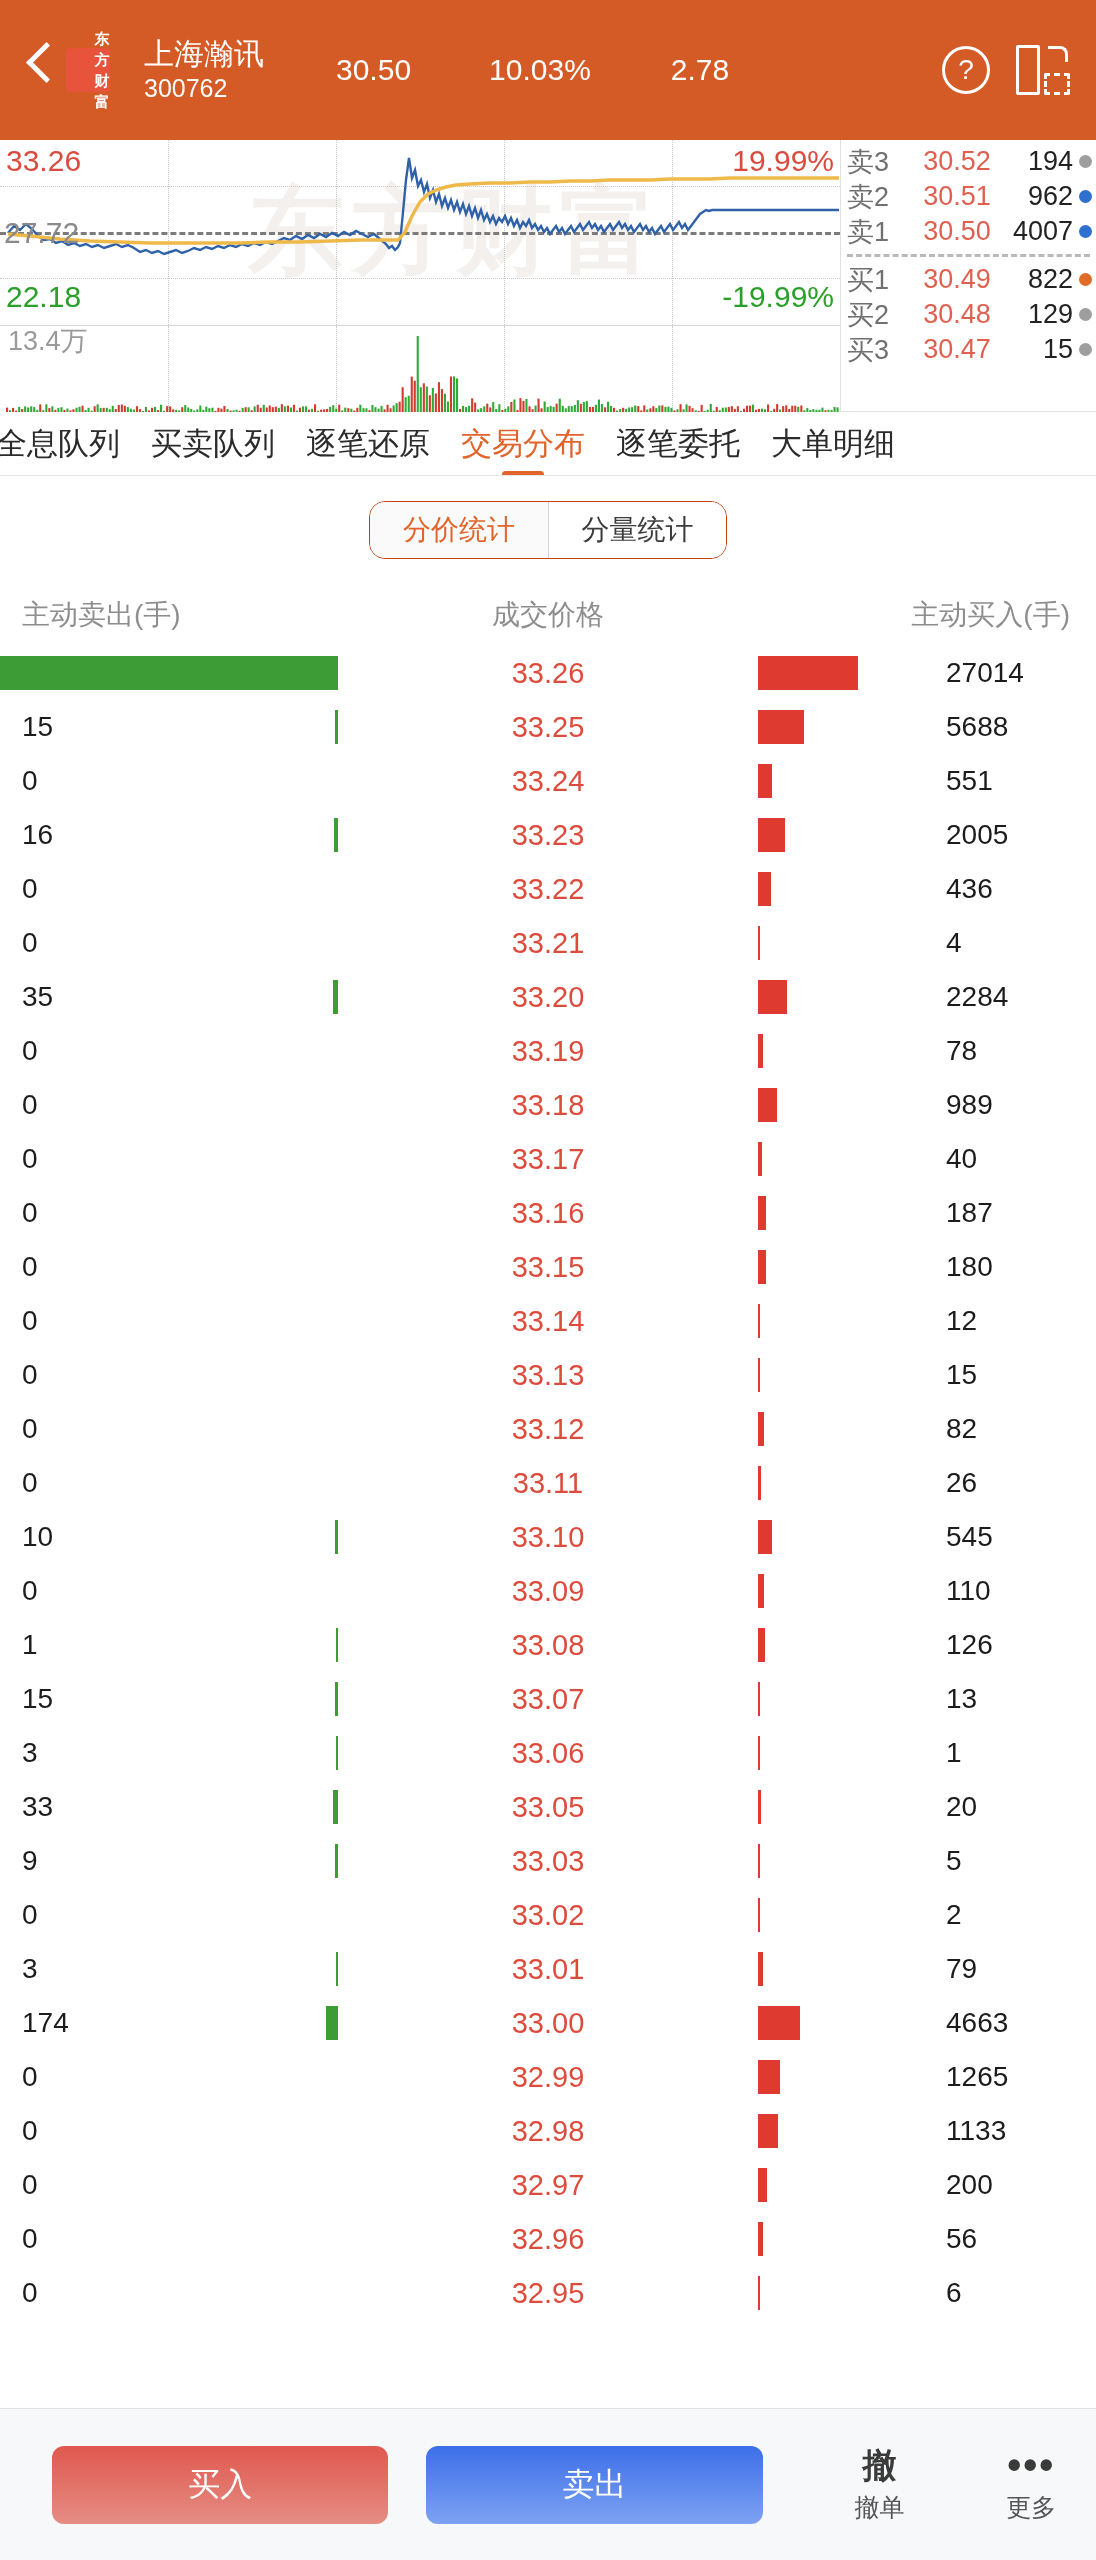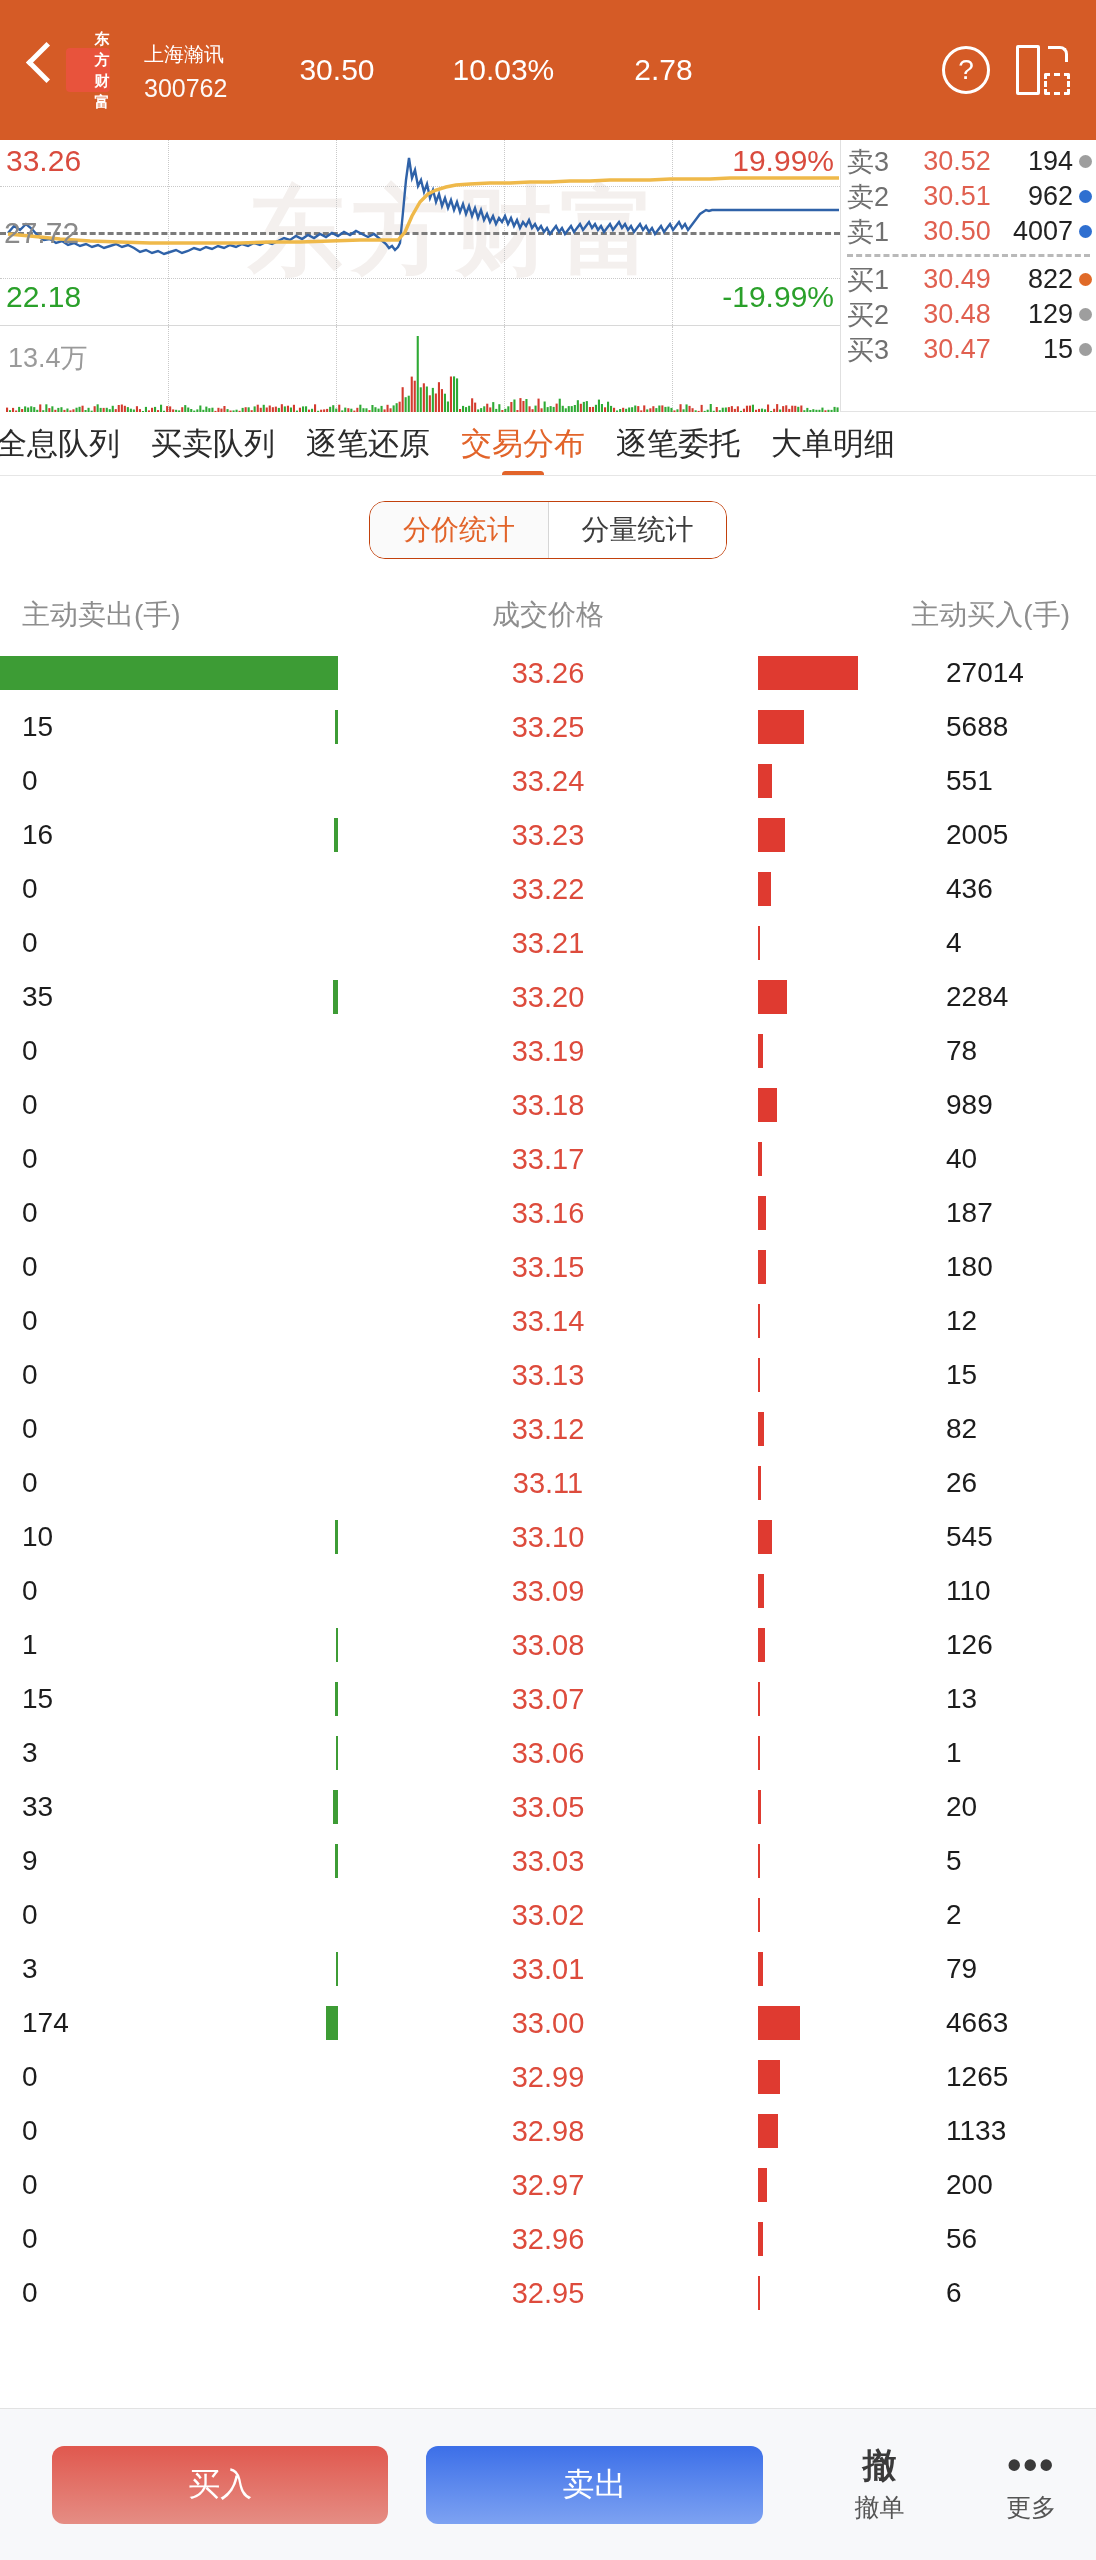--- a/index.html
+++ b/index.html
@@ -22,21 +22,21 @@
     transform:rotate(45deg);
   }
   .brand-badge {
     width:44px; height:44px; background:#e8533c; border-radius:4px;
     color:#fff; font-size:15px; line-height:21px; text-align:center;
     display:flex; flex-direction:column; justify-content:center;
     margin-left:2px; flex:0 0 auto; font-weight:700;padding-left:27px;
   }
   .brand-badge span { display:block; font-size:15px; letter-spacing:-1px; }
   .stock-id { margin-left:34px; flex:0 0 auto; }
-  .stock-name { color:#fff; font-size:20px; line-height:36px; }
+  .stock-name { color:#fff; font-size:30px; line-height:36px; }
   .stock-code { color:#fff; font-size:25px; line-height:32px; opacity:.97; }
   .hdr-quote {
     color:#fff; font-size:30px; text-align:center; flex:0 0 auto;
   }
   .q-price { margin-left:72px; }
   .q-pct   { margin-left:78px; }
   .q-chg   { margin-left:80px; }
   .hdr-icons { margin-left:auto; display:flex; align-items:center; gap:26px; }
   .ic-help {
     width:48px; height:48px; border:3px solid #fff; border-radius:50%;
@@ -55,21 +55,21 @@
   .chart .vol-pane  { position:absolute; left:0; top:185px; width:840px; height:87px; border-top:1px solid #d8d8d8; }
   .gridv { position:absolute; top:0; bottom:0; width:0; border-left:1px dotted #c9c9c9; }
   .gridh { position:absolute; left:0; right:0; height:0; border-top:1px dotted #c9c9c9; }
   .midline { position:absolute; left:0; right:0; top:92px; height:0; border-top:3px dashed #7b7b7b; }
   .lbl { position:absolute; font-size:30px; line-height:30px; white-space:nowrap; }
   .lbl-hi  { left:6px;  top:6px;   color:#d94b3e; }
   .lbl-hp  { right:6px; top:6px;   color:#d94b3e; }
   .lbl-mid { left:4px;  top:78px;  color:#8a8a8a; }
   .lbl-lo  { left:6px;  top:142px; color:#2aa02a; }
   .lbl-lp  { right:6px; top:142px; color:#2aa02a; }
-  .lbl-vol { left:8px;  top:17px;   color:#9a9a9a; font-size:27px; }
+  .lbl-vol { left:8px;  top:0;   color:#9a9a9a; font-size:27px; }
   .wmark {
     position:absolute; left:248px; top:28px; font-size:96px; color:#f4f0ee;
     font-weight:700; letter-spacing:8px; user-select:none; pointer-events:none;
   }
   .chart svg { position:absolute; left:0; top:0; }
 
   
   .book { width:256px; height:272px; border-left:1px solid #e0e0e0; padding:4px 0 0; }
   .book-row { display:flex; align-items:center; height:35px; padding:0 4px 0 6px; font-size:27px; }
   .bk-lab { width:62px; color:#707070; }

